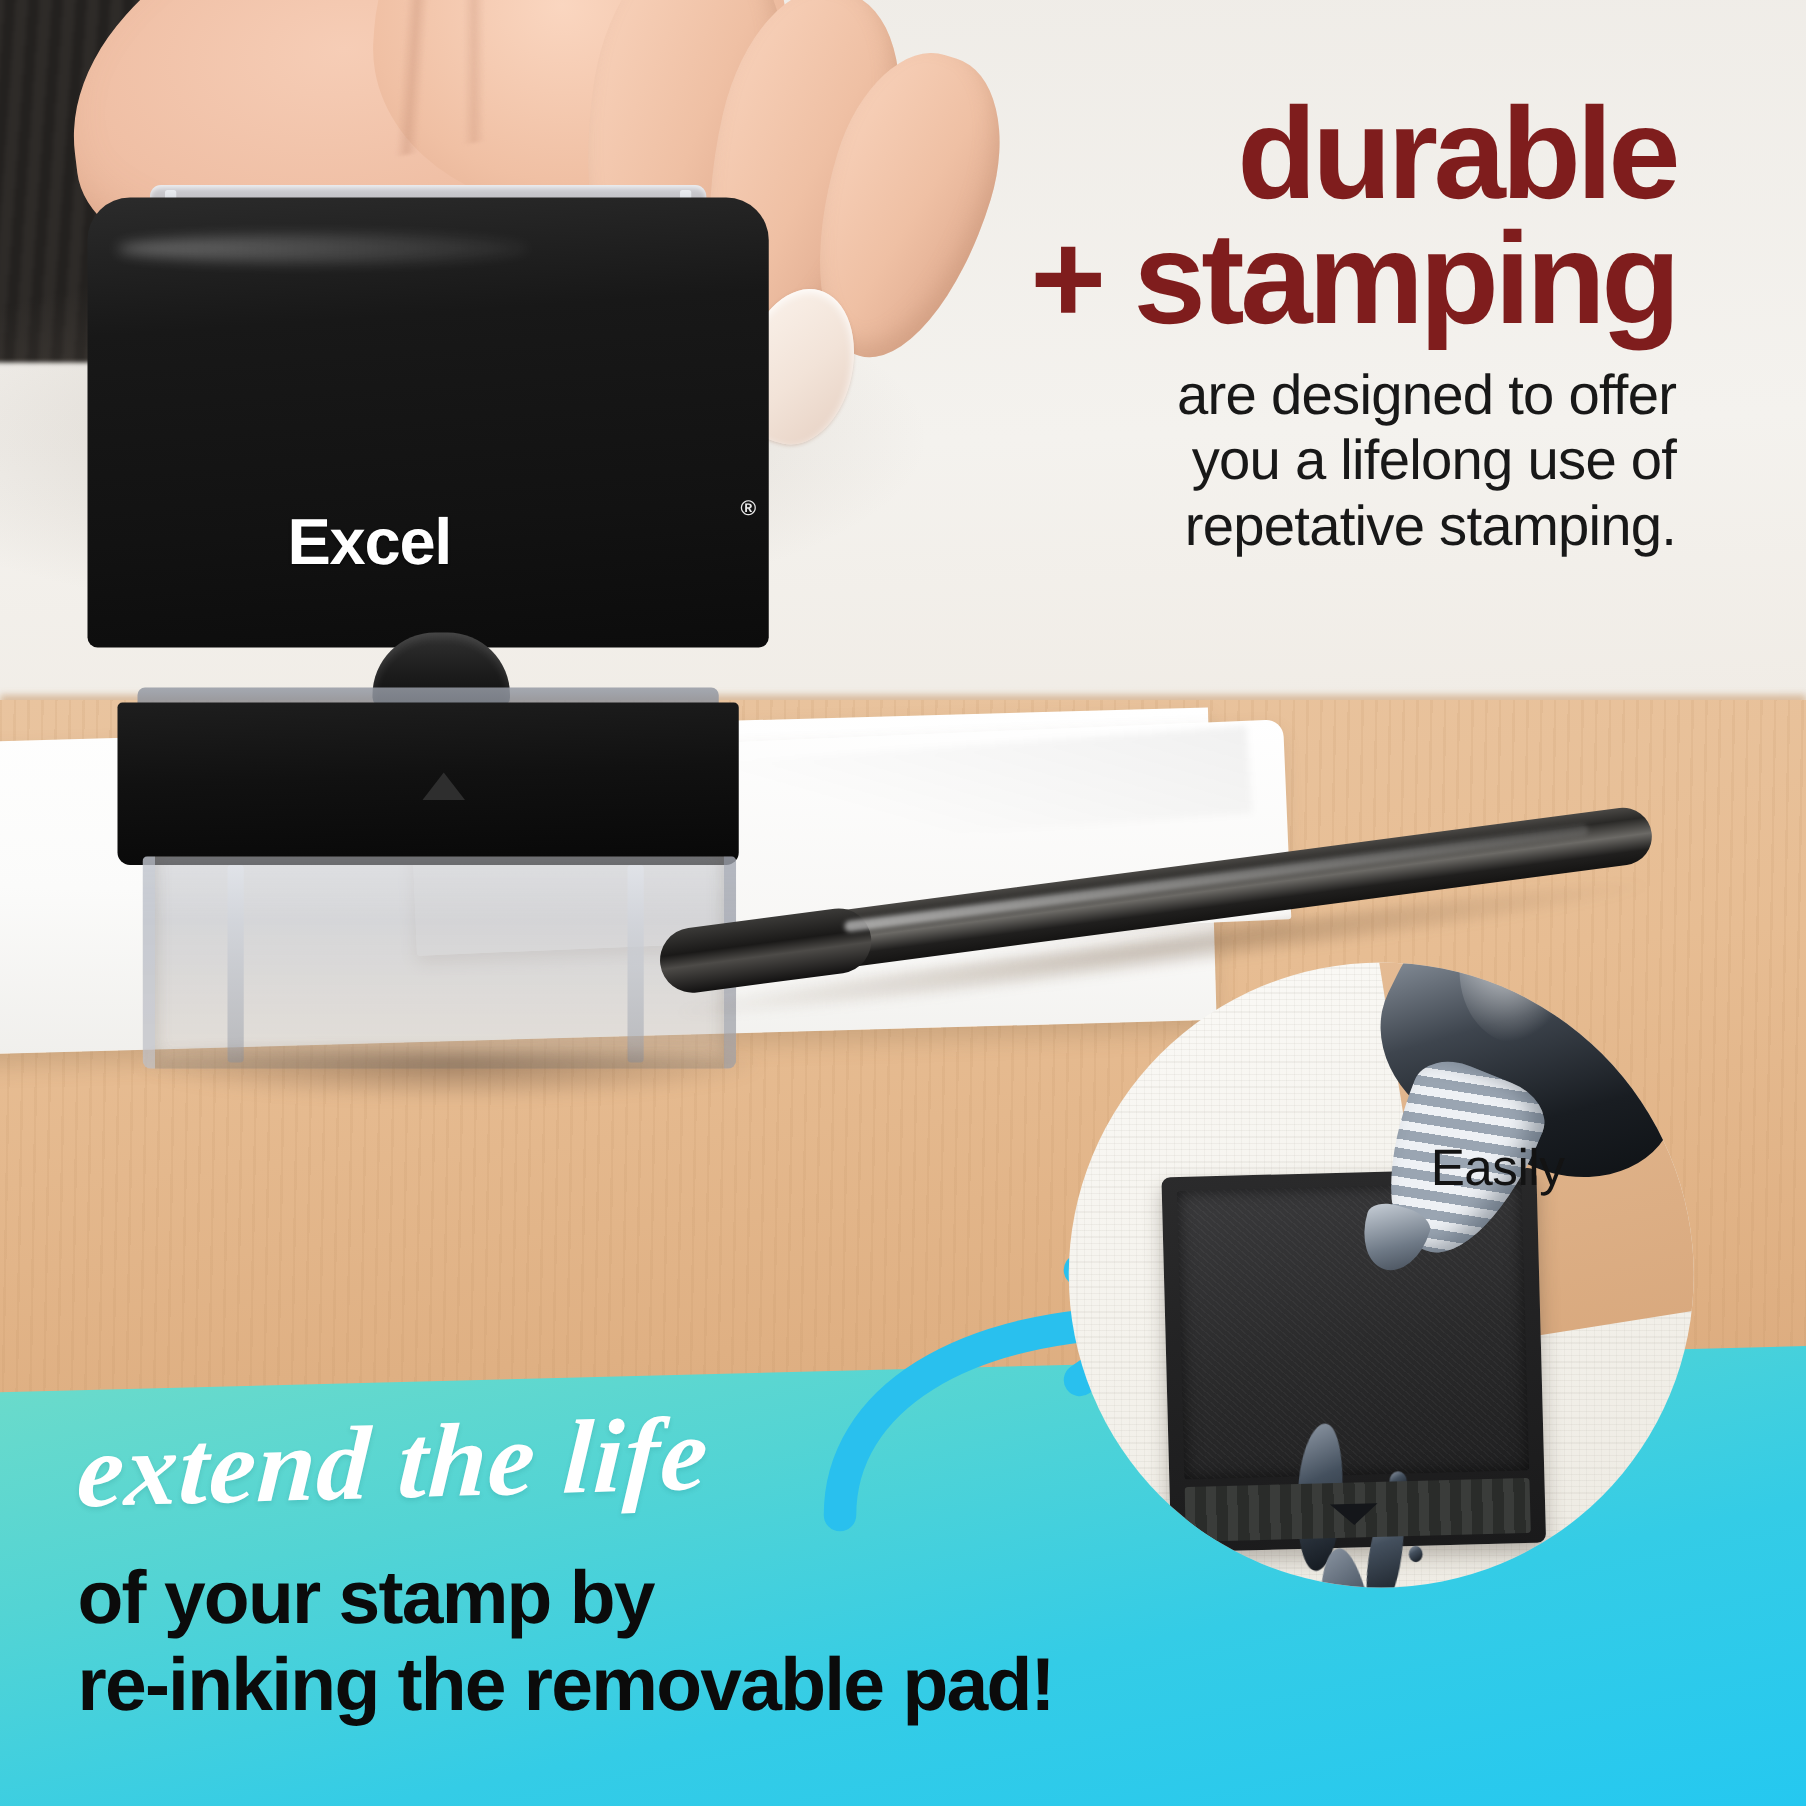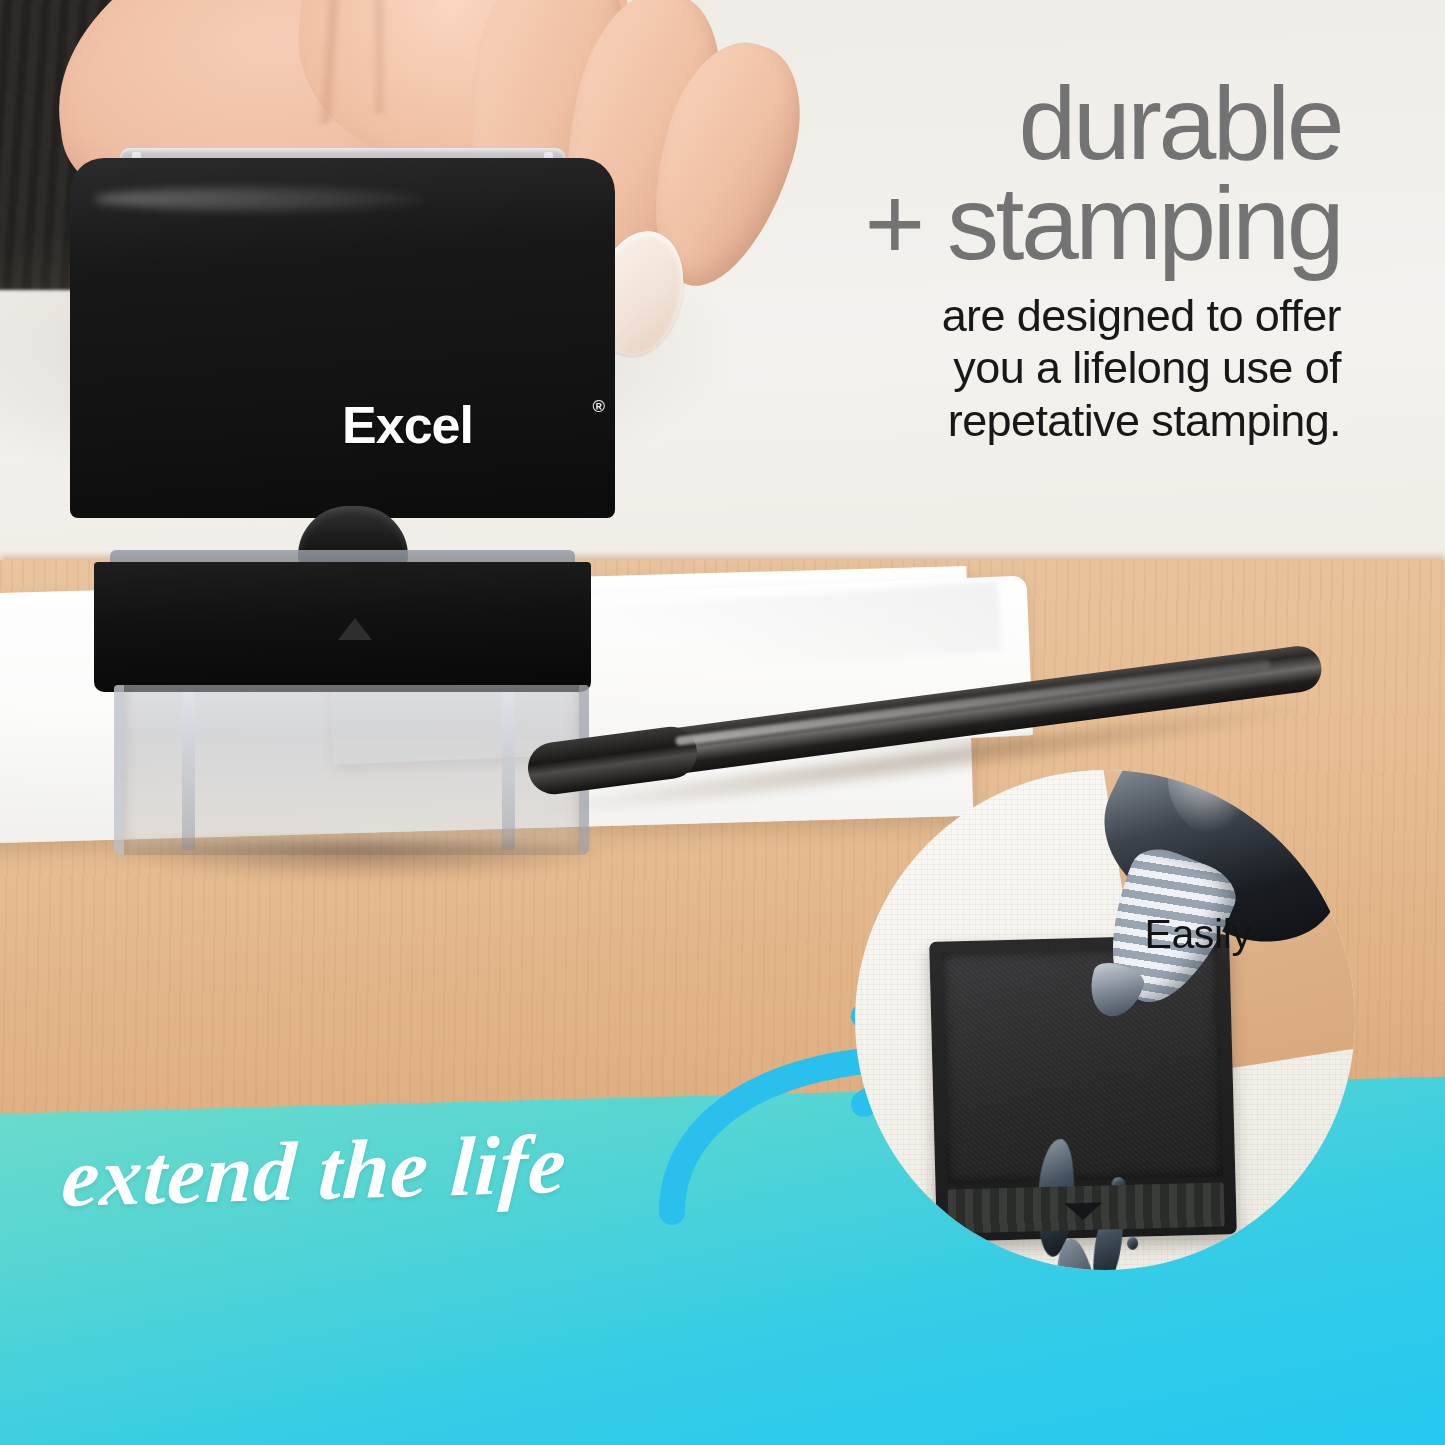--- a/index.html
+++ b/index.html
@@ -131,21 +131,21 @@
     background:linear-gradient(176deg,#2b2b2b 0%,#181818 28%,#121212 70%,#0c0c0c 100%);
     border-radius:34px 34px 8px 8px;
   }
   .stamp-gloss{
     position:absolute;left:24px;top:30px;width:330px;height:22px;
     background:linear-gradient(90deg,rgba(255,255,255,.30),rgba(255,255,255,.05));
     filter:blur(5px);border-radius:50%;
   }
   .logo-box{
     position:absolute;left:160px;top:255px;width:355px;height:78px;
-    display:flex;align-items:center;flex-direction:column;
+    display:flex;align-items:center;
   }
   .logo-excel{
     color:#ffffff;font-family:"Liberation Sans",sans-serif;
     font-weight:bold;font-size:52px;letter-spacing:-1px;
     text-shadow:0 1px 2px rgba(0,0,0,.7);
   }
   .logo-markbox{
     position:relative;background:#f2f2f2;
     padding:3px 9px 4px 8px;margin-left:4px;
     clip-path:polygon(0 0,82% 0,86% -22%,90% 0,100% 0,100% 100%,0 100%);
@@ -226,21 +226,21 @@
     transform:rotate(-7.5deg);filter:blur(4px);
   }
 
   
   .copy{
     position:absolute;right:104px;top:74px;width:600px;
     text-align:right;
   }
   .headline{
     font-family:"Liberation Sans",sans-serif;
-    font-weight:normal;color:#737373;
+    font-weight:bold;color:#7f1d1d;
     font-size:104px;line-height:.96;letter-spacing:-3.5px;
     margin:0;
   }
   .headline .ln2{display:block;}
   .subcopy{
     font-family:"Liberation Sans",sans-serif;
     color:#181818;font-size:45px;line-height:1.17;
     letter-spacing:-.6px;margin:16px 0 0 0;font-weight:400;
   }
   .subcopy span{display:block;}
@@ -428,20 +428,24 @@
     </h1>
     <p class="subcopy">
       <span>are designed to offer</span>
       <span>you a lifelong use of</span>
       <span>repetative stamping.</span>
     </p>
   </div>
 
   <div class="banner"></div>
   <div class="script">extend the life</div>
+  <div class="banner-bold">
+    <span>of your stamp by</span>
+    <span>re-inking the removable pad!</span>
+  </div>
 
   <svg class="arrow-svg" viewBox="0 0 420 260">
     <path d="M52 212 C 52 120, 150 58, 300 58" fill="none" stroke="#29C0EE" stroke-width="26" stroke-linecap="round"></path>
     <path d="M244 16 L 310 58 L 244 104" fill="none" stroke="#29C0EE" stroke-width="26" stroke-linecap="round" stroke-linejoin="round"></path>
   </svg>
 
   <div class="inset">
     <div class="inset-texture"></div>
     <div class="inset-wood"></div>
 

